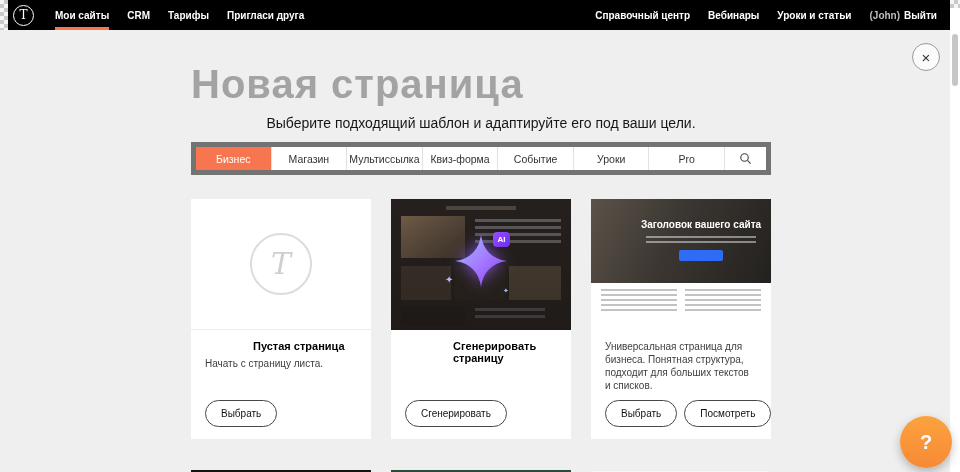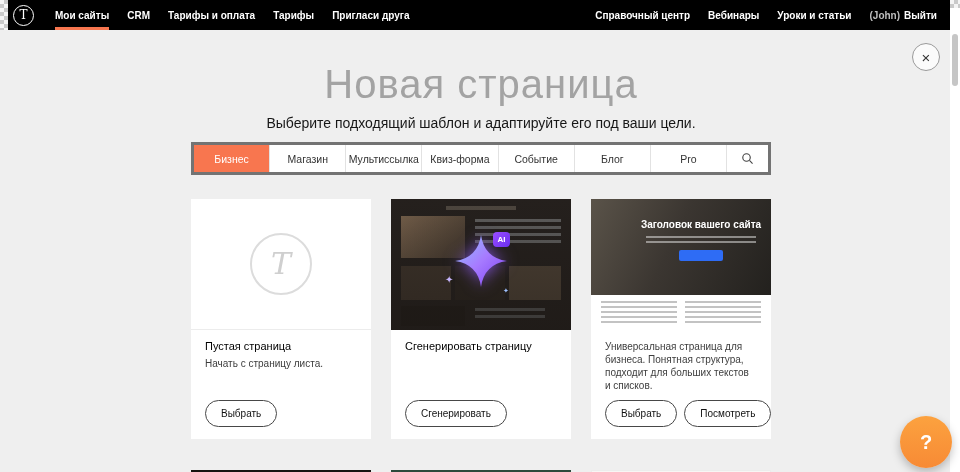--- a/index.html
+++ b/index.html
@@ -44,52 +44,52 @@
   .scrollbar .checker-top { position:absolute; top:0; left:0; width:10px; height:8px; }
   .scroll-thumb {
     position:absolute; top:34px; left:2px; width:6px; height:52px;
     background:#c6c6c6; border-radius:3px; cursor:pointer;
   }
 
   
   .content { position:absolute; top:30px; left:0; width:951px; height:442px; overflow:hidden; }
   .page-title {
     margin:32px auto 0; width:580px; margin-left:191px;
-    font-size:40px; line-height:44px; font-weight:400; letter-spacing:1px;
-    color:#a3a3a3; text-align:center;
+    font-size:40px; line-height:44px; font-weight:700; letter-spacing:1px;
+    color:#a3a3a3; 
   }
   .page-subtitle {
     width:580px; margin:9px 0 0 191px; text-align:center;
     font-size:14px; color:#171717;
   }
   .close-btn {
     position:absolute; top:43px; right:20px; width:28px; height:28px; border-radius:50%;
     background:#fbfbfb; border:1px solid #9a9a9a; color:#333; font-size:15px; line-height:1;
     display:flex; align-items:center; justify-content:center; cursor:pointer; z-index:8;
   }
 
   
   .tabs {
     width:580px; margin:11px 0 0 191px; height:33px; display:flex;
-    background:#fff; border:3px solid #737373;
+    background:#fff; border:5px solid #737373;
   }
   .tab {
     flex:1; display:flex; align-items:center; justify-content:center;
     font-size:10.5px; color:#333; cursor:pointer;
   }
   .tab + .tab { border-left:1px solid #e2e2e2; }
   .tab.active { background:#f8764f; color:#fff; border-color:#f8764f; }
   .tab-search { flex:0 0 42px; }
 
   
   .cards { width:580px; margin:24px 0 0 191px; display:flex; gap:20px; }
   .card { width:180px; height:240px; background:#fff; display:flex; flex-direction:column; }
   .preview { position:relative; flex:0 0 131px; height:131px; overflow:hidden; cursor:pointer; }
   .card-body { flex:1; padding:10px 14px 12px; display:flex; flex-direction:column; }
-  .card-title { font-size:11px; font-weight:normal; color:#000; margin-bottom:5px; }
+  .card-title { font-size:11px; font-weight:bold; color:#000; margin-bottom:5px;margin-left:48px; }
   .card-desc { font-size:10px; line-height:1.3; color:#3d3d3d; }
   .card-actions { margin-top:auto; display:flex; gap:7px;align-items:center; }
   .btn {
     border:1px solid #474747; border-radius:20px; background:#fff;
     padding:7px 15px; font-size:10px; color:#111; cursor:pointer; white-space:nowrap;
   }
 
   
   .preview-blank { background:#fff; border-bottom:1px solid #ececec;
     display:flex; align-items:center; justify-content:center; }
@@ -122,21 +122,21 @@
     background:linear-gradient(135deg,#9a4dff,#6a2ef0); color:#fff;
     font-size:8px; font-weight:bold; display:flex; align-items:center; justify-content:center;
   }
   .sparkle { position:absolute; color:#c7b6ff; line-height:1; }
   .sparkle.s1 { left:54px; top:76px; font-size:10px; }
   .sparkle.s2 { left:112px; top:88px; font-size:7px; color:#9fc1ff; }
 
   
   .preview-universal { background:#fff; }
   .hero {
-    height:96px; background:linear-gradient(115deg,#5a5349 0%, #3b3631 45%, #23211e 100%);
+    height:84px; background:linear-gradient(115deg,#5a5349 0%, #3b3631 45%, #23211e 100%);
     padding-top:20px;
     padding-left:40px;
   }
   .hero-title { font-size:10px; font-weight:bold; color:#fff; text-align:center; }
   .hero-lines { width:110px; height:7px; margin:6px auto 0;
     background:repeating-linear-gradient(rgba(255,255,255,.45) 0 2px, transparent 2px 5px); }
   .hero-btn { width:44px; height:11px; margin:7px auto 0; border-radius:2px; background:#2e6cf5; }
   .hero-white { height:35px; display:flex; gap:8px; padding:6px 10px; background:#fff; }
   .text-col { flex:1; height:23px;
     background:repeating-linear-gradient(#c3c3c3 0 2px, transparent 2px 5px); }
@@ -163,21 +163,20 @@
 
 <header class="topbar">
   <div class="logo-wrap">
     <span class="logo-circle">
       <span>T</span>
     </span>
   </div>
   <nav class="nav-left">
     <span class="nav-item active">Мои сайты</span>
     <span class="nav-item">CRM</span>
-    <span class="nav-item">Тарифы и оплата</span>
     <span class="nav-item">Тарифы</span>
     <span class="nav-item">Пригласи друга</span>
   </nav>
   <nav class="nav-right">
     <span class="nav-item">Справочный центр</span>
     <span class="nav-item">Вебинары</span>
     <span class="nav-item">Уроки и статьи</span>
     <span class="nav-item">
       <span class="user-prefix">(John)</span>
       <span>Выйти</span>
@@ -190,21 +189,21 @@
 <main class="content">
   <h1 class="page-title">Новая страница</h1>
   <p class="page-subtitle">Выберите подходящий шаблон и адаптируйте его под ваши цели.</p>
 
   <div class="tabs">
     <div class="tab active">Бизнес</div>
     <div class="tab">Магазин</div>
     <div class="tab">Мультиссылка</div>
     <div class="tab">Квиз-форма</div>
     <div class="tab">Событие</div>
-    <div class="tab">Блог</div>
+    <div class="tab">Уроки</div>
     <div class="tab">Pro</div>
     <div class="tab tab-search">
       <svg width="13" height="13" viewBox="0 0 16 16">
         <circle cx="6.8" cy="6.8" r="4.6" fill="none" stroke="#444" stroke-width="1.4"></circle>
         <line x1="10.4" y1="10.4" x2="14.2" y2="14.2" stroke="#444" stroke-width="1.4"></line>
       </svg>
     </div>
   </div>
 
   <div class="cards">

